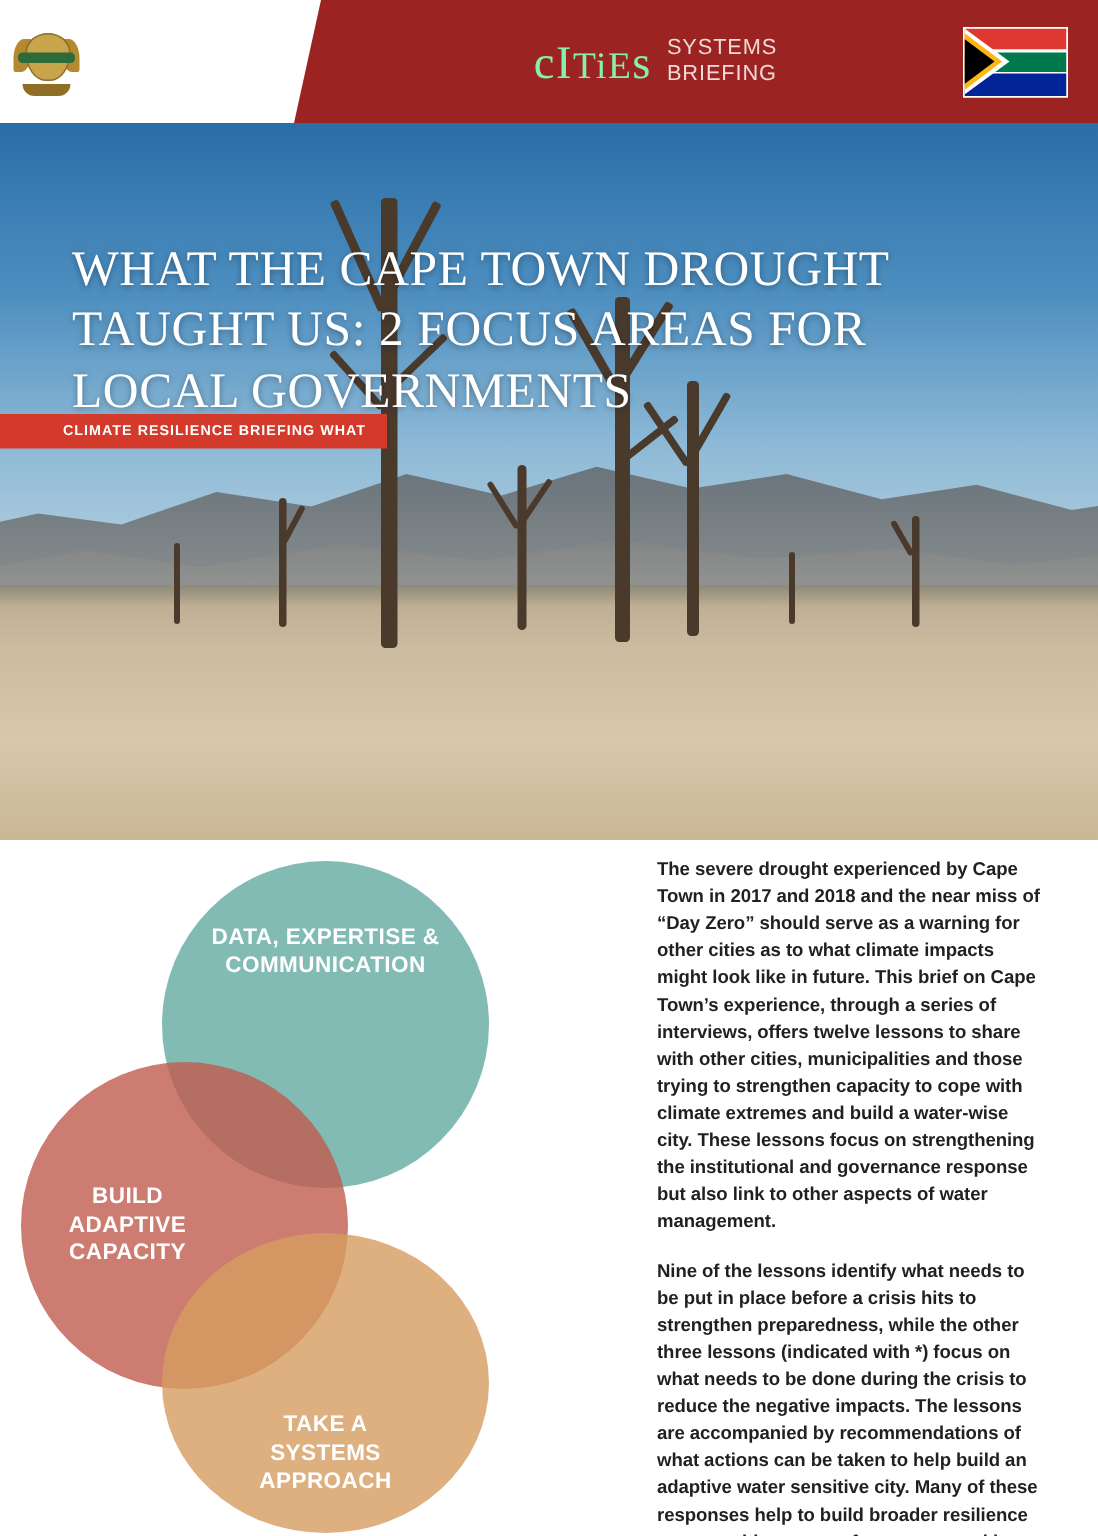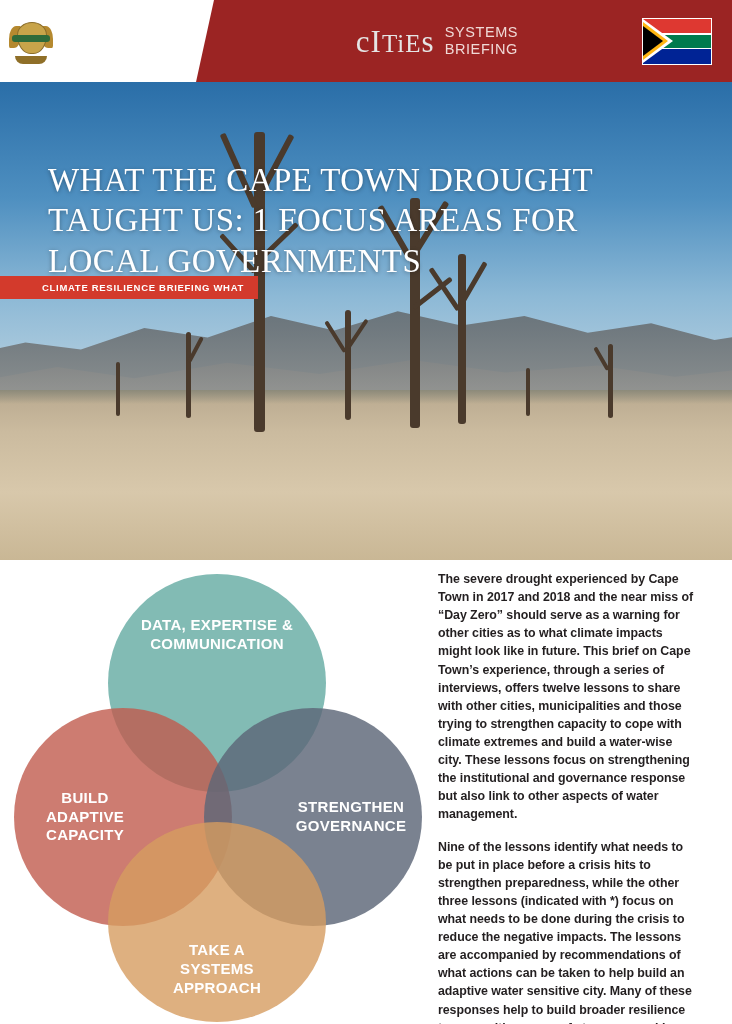--- a/index.html
+++ b/index.html
@@ -122,21 +122,21 @@
     justify-content: center;
     padding-left: 20px;
   }
   .csp-logo {
     display: flex;
     align-items: center;
   }
   .csp-cities {
     font-family: "Liberation Serif", serif;
     font-size: 31px;
-    color: #e5e5e5;
+    color: #86efac;
     letter-spacing: 1px;
     line-height: 1;
     margin-left: 36px;
   }
   .csp-cities .ti {
     font-size: 25px;
     vertical-align: baseline;
   }
   .csp-prog {
     margin-left: 10px;
@@ -436,39 +436,35 @@
       <div class="trunk" style="left:8px; height:74px; width:5px;"></div>
       <div class="branch" style="left:6px; bottom:48px; width:4px; height:26px; transform:rotate(-30deg);"></div>
     </div>
     <div class="tree" style="left:110px; bottom:144px; width:18px; height:54px;">
       <div class="trunk" style="left:6px; height:54px; width:4px;"></div>
     </div>
     <div class="tree" style="left:520px; bottom:144px; width:18px; height:48px;">
       <div class="trunk" style="left:6px; height:48px; width:4px;"></div>
     </div>
 
-    <div class="hero-title">WHAT THE CAPE TOWN DROUGHT TAUGHT US: 1 FOCUS AREAS FOR LOCAL GOVERNMENTS</div>
+    <div class="hero-title">WHAT THE CAPE TOWN DROUGHT TAUGHT US: 2 FOCUS AREAS FOR LOCAL GOVERNMENTS</div>
     <div class="hero-badge">CLIMATE RESILIENCE BRIEFING WHAT</div>
   </div>
 
   <div class="lower">
     <div class="venn-wrap">
       <div class="circle c-data">
         <div class="c-label" style="white-space:pre-line">DATA, EXPERTISE &amp;
 COMMUNICATION</div>
       </div>
       <div class="circle c-build">
         <div class="c-label" style="white-space:pre-line">BUILD
 ADAPTIVE
 CAPACITY</div>
       </div>
-      <div class="circle c-gov">
-        <div class="c-label" style="white-space:pre-line">STRENGTHEN
-GOVERNANCE</div>
-      </div>
       <div class="circle c-systems">
         <div class="c-label" style="white-space:pre-line">TAKE A
 SYSTEMS
 APPROACH</div>
       </div>
     </div>
 
     <div class="text-col">
       <p>The severe drought experienced by Cape Town in 2017 and 2018 and the near miss of “Day Zero” should serve as a warning for other cities as to what climate impacts might look like in future. This brief on Cape Town’s experience, through a series of interviews, offers twelve lessons to share with other cities, municipalities and those trying to strengthen capacity to cope with climate extremes and build a water-wise city. These lessons focus on strengthening the institutional and governance response but also link to other aspects of water management.</p>
       <p>Nine of the lessons identify what needs to be put in place before a crisis hits to strengthen preparedness, while the other three lessons (indicated with *) focus on what needs to be done during the crisis to reduce the negative impacts. The lessons are accompanied by recommendations of what actions can be taken to help build an adaptive water sensitive city. Many of these responses help to build broader resilience to cope with a range of stressors, making them wise investments now.</p>

